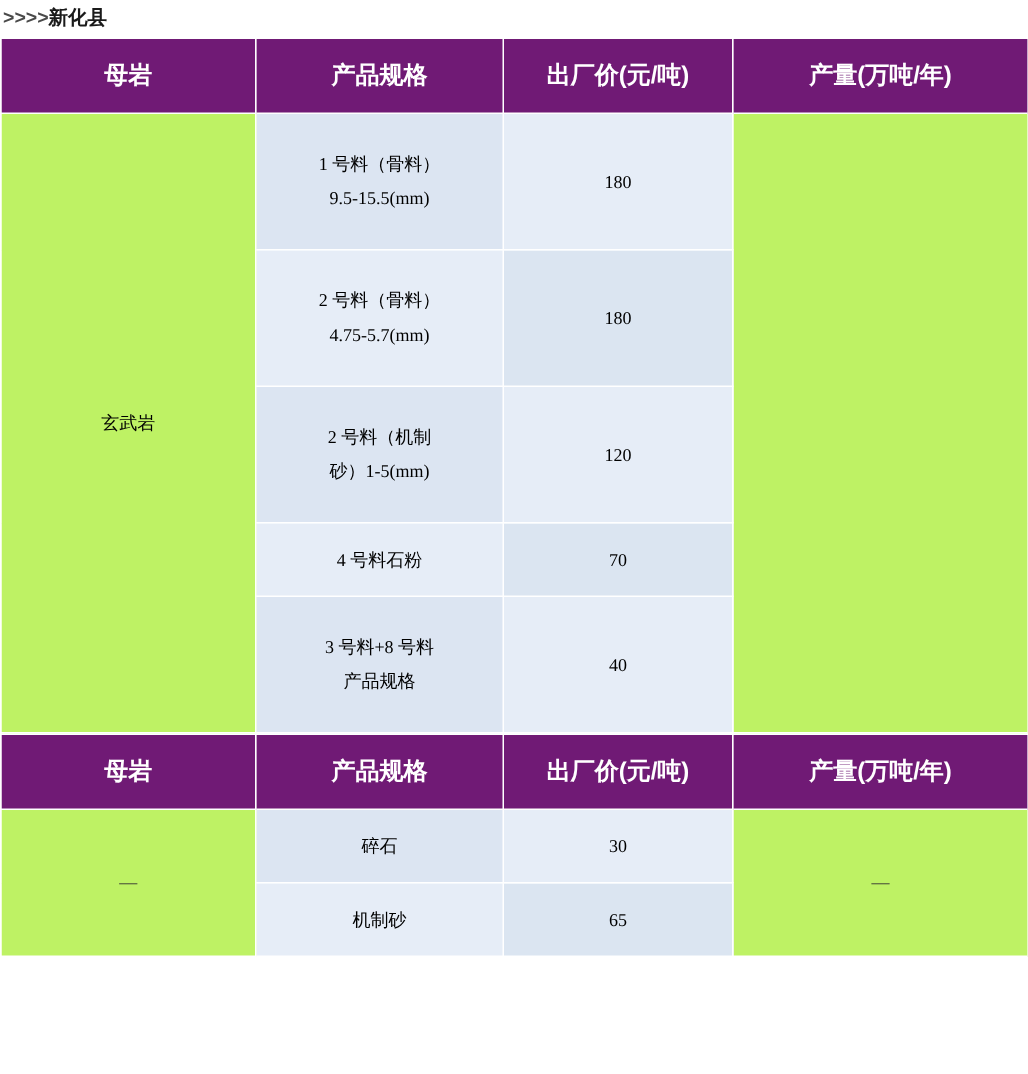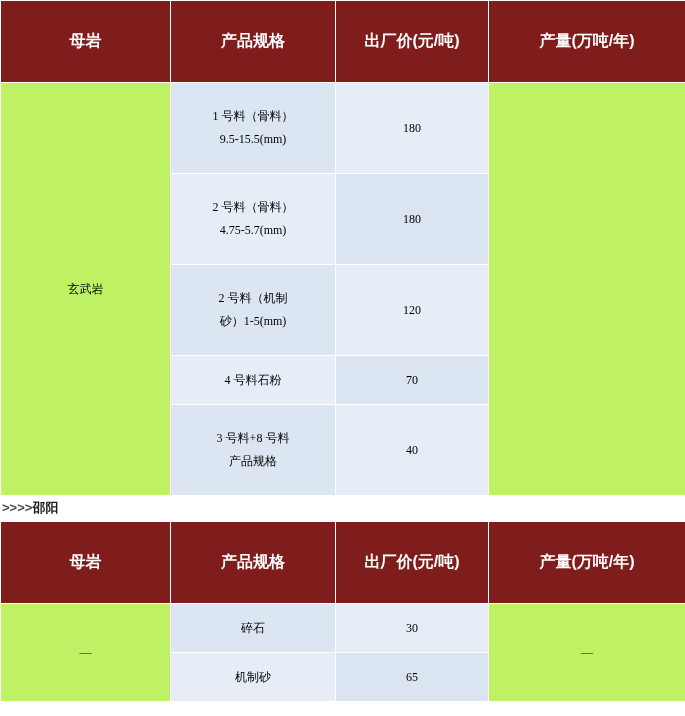--- a/index.html
+++ b/index.html
@@ -35,30 +35,30 @@
     border-collapse: collapse;
     width: 685px;
     table-layout: fixed;
   }
   table.price-table col.c0 { width: 170px; }
   table.price-table col.c1 { width: 165px; }
   table.price-table col.c2 { width: 153px; }
   table.price-table col.c3 { width: 197px; }
 
   table.price-table th {
-    background: #7f1d1d;
+    background: #701a75;
     color: #ffffff;
     font-family: "Liberation Sans", "DejaVu Sans", sans-serif;
     font-size: 16px;
     font-weight: bold;
     height: 49px;
     text-align: center;
     vertical-align: middle;
     border: 1px solid #ffffff;
-    padding: 16px 4px;
+    padding: 0 4px;
   }
   table.price-table td {
     font-size: 12px;
     text-align: center;
     vertical-align: middle;
     border: 1px solid #ffffff;
     padding: 2px 8px;
     line-height: 1.9;
   }
   td.shade-a { background: #bef264; }
@@ -69,20 +69,23 @@
   td.mid  { height: 86px; }
   td.short { height: 44px; }
   .cell-lines span { display: block; }
   .dash { font-size: 16px; color: #333; }
 </style>
 </head>
 <body>
 
 <div class="page">
 
+  <div class="section-heading">
+    <span class="arrows">&gt;&gt;&gt;&gt;</span><span>新化县</span>
+  </div>
 
   <table class="price-table">
     <colgroup>
         <col class="c0">
         <col class="c1">
         <col class="c2">
         <col class="c3">
       </colgroup>
     <thead>
       <tr>
@@ -125,23 +128,20 @@
       <tr>
         <td class="shade-b mid cell-lines">
           <span>3 号料+8 号料</span>
           <span>产品规格</span>
         </td>
         <td class="shade-c mid">40</td>
       </tr>
     </tbody>
   </table>
 
-  <div class="section-heading">
-    <span class="arrows">&gt;&gt;&gt;&gt;</span><span>邵阳</span>
-  </div>
 
   <table class="price-table">
     <colgroup>
         <col class="c0">
         <col class="c1">
         <col class="c2">
         <col class="c3">
       </colgroup>
     <thead>
       <tr>

